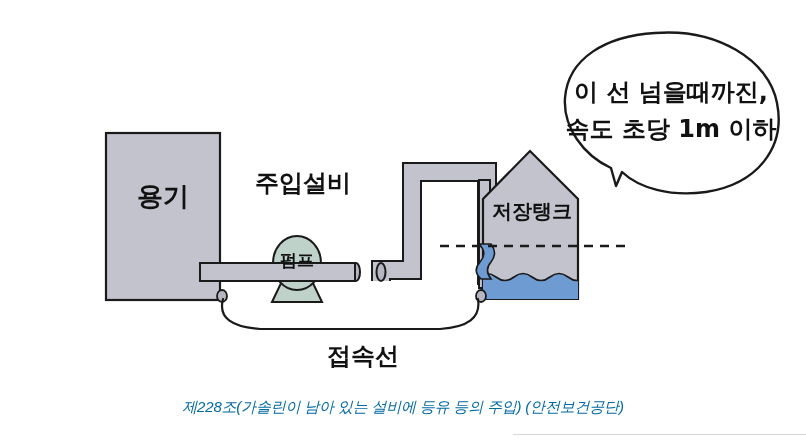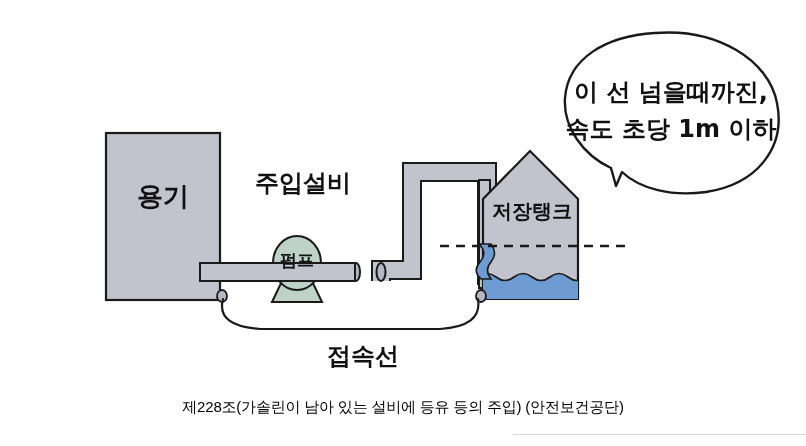--- a/index.html
+++ b/index.html
@@ -39,23 +39,24 @@
     font-size: 24px;
   }
   #caption {
     position: absolute;
     left: 0;
     top: 398px;
     width: 806px;
     text-align: center;
     font-family: "Liberation Sans", "DejaVu Sans", sans-serif;
     font-size: 15px;
-    color: #000000;
+    color: #0369a1;
     letter-spacing: -0.2px;
     white-space: nowrap;
+    font-style: italic;
   }
   #bottom-rule {
     position: absolute;
     left: 513px;
     top: 434px;
     width: 293px;
     height: 1px;
     background: #d4d7dc;
   }
 </style>

